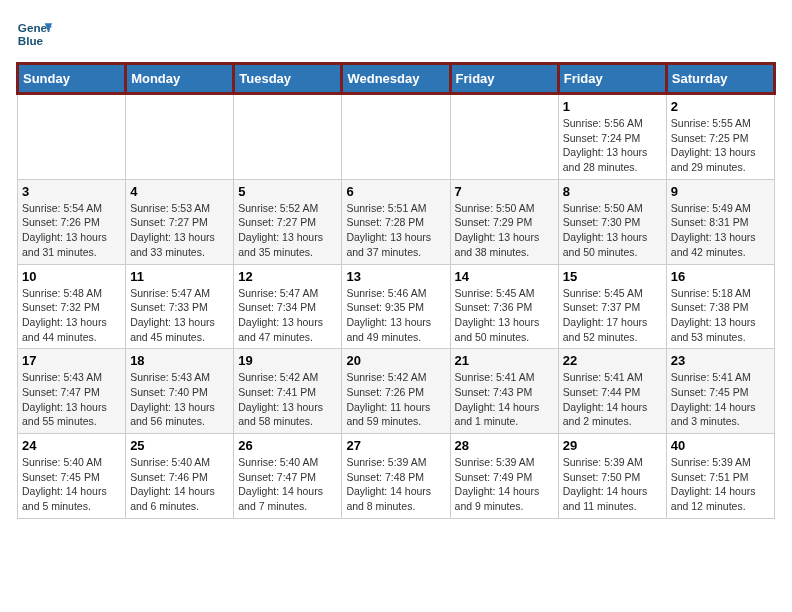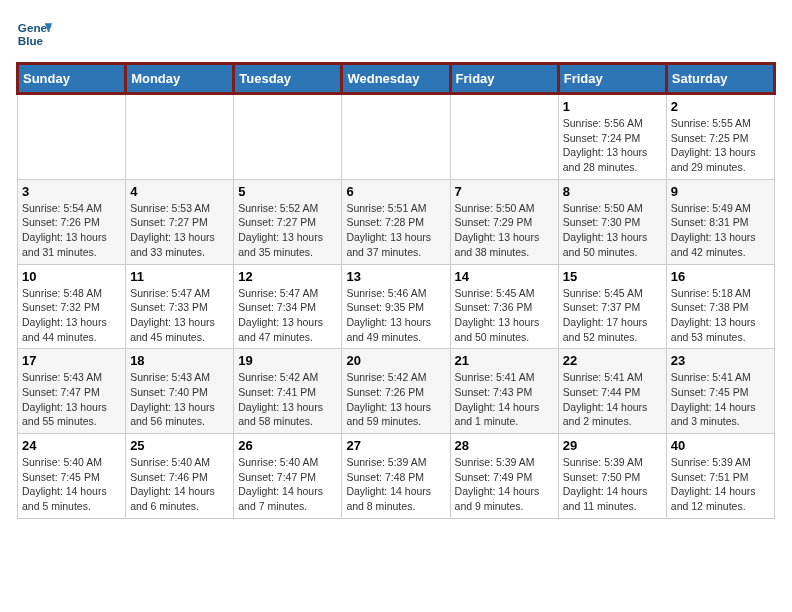--- a/index.html
+++ b/index.html
@@ -230,21 +230,21 @@
         <td>
           <span class="day-num">19</span>
           <div class="day-info">Sunrise: 5:42 AM</div>
           <div class="day-info">Sunset: 7:41 PM</div>
           <div class="day-info">Daylight: 13 hours and 58 minutes.</div>
         </td>
         <td>
           <span class="day-num">20</span>
           <div class="day-info">Sunrise: 5:42 AM</div>
           <div class="day-info">Sunset: 7:26 PM</div>
-          <div class="day-info">Daylight: 13 hours and 59 minutes.</div>
+          <div class="day-info">Daylight: 11 hours and 59 minutes.</div>
         </td>
         <td>
           <span class="day-num">21</span>
           <div class="day-info">Sunrise: 5:41 AM</div>
           <div class="day-info">Sunset: 7:43 PM</div>
           <div class="day-info">Daylight: 14 hours and 1 minute.</div>
         </td>
         <td>
           <span class="day-num">22</span>
           <div class="day-info">Sunrise: 5:41 AM</div>

